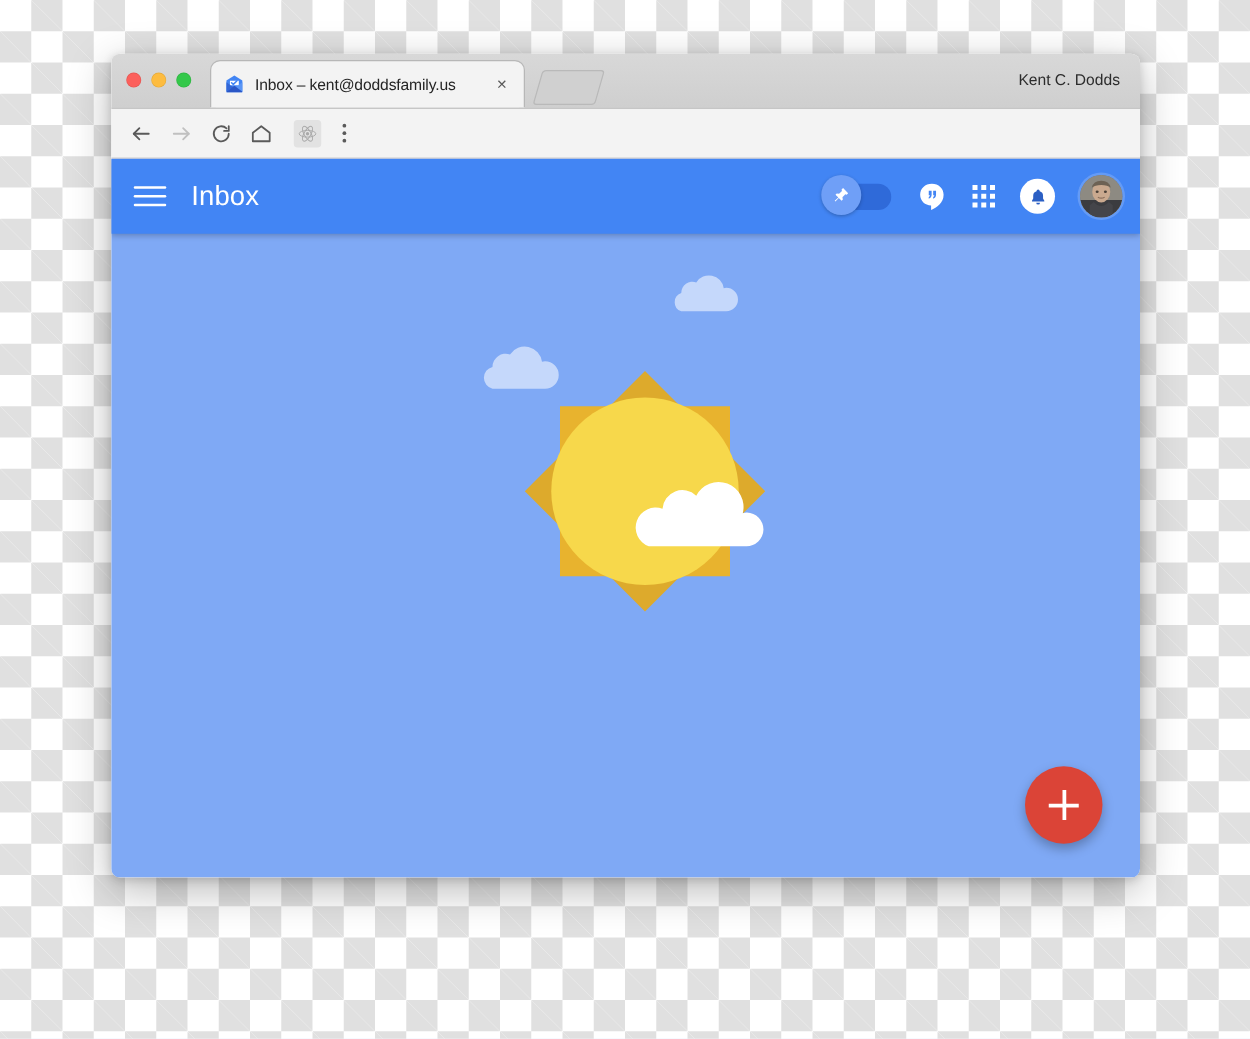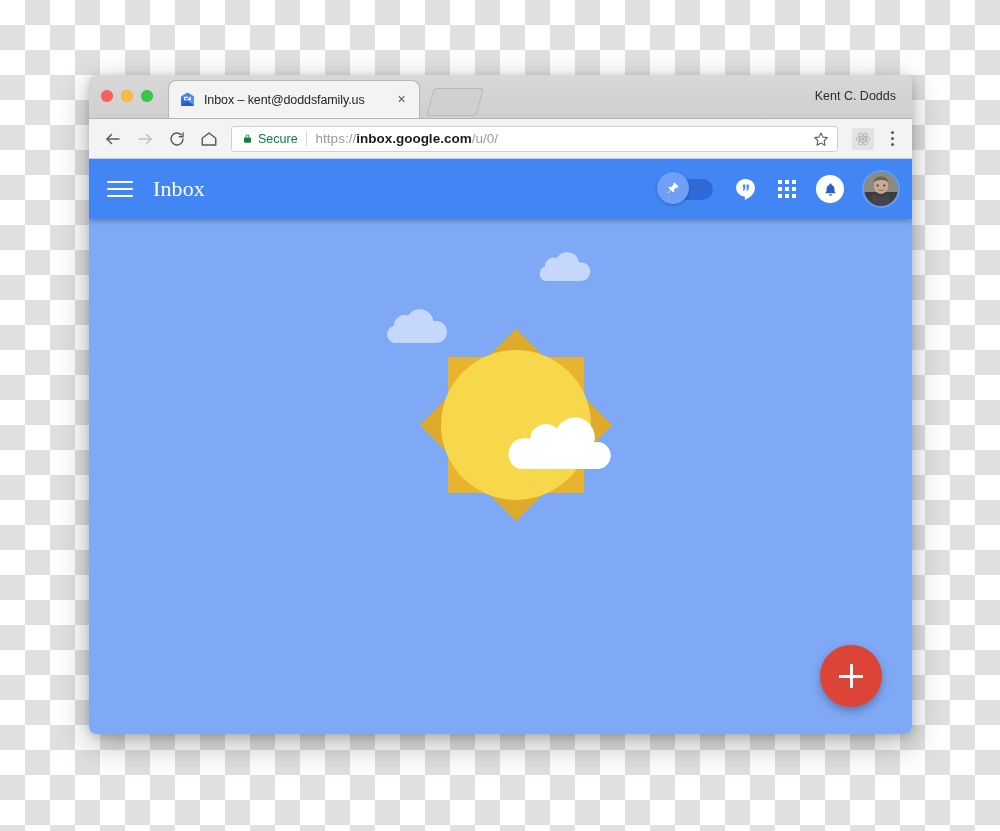--- a/index.html
+++ b/index.html
@@ -22,21 +22,21 @@
       linear-gradient(45deg, #e0e0e0 25%, transparent 25%, transparent 75%, #e0e0e0 75%),
       linear-gradient(45deg, #e0e0e0 25%, transparent 25%, transparent 75%, #e0e0e0 75%);
     background-size: 50px 50px;
     background-position: 0 0, 25px 25px;
   }
 
   
   #browser-window {
     position: absolute;
     left: 89px;
-    top: 75px;
+    top: 43px;
     width: 823px;
     height: 659px;
     border-radius: 7px;
     overflow: hidden;
     box-shadow: 0 10px 34px rgba(0,0,0,0.28), 0 2px 8px rgba(0,0,0,0.16);
     background: #fff;
   }
 
   
   .tabstrip {
@@ -175,21 +175,20 @@
   .app-header {
     position: relative;
     height: 60px;
     background: #4285f4;
     display: flex;
     align-items: center;
     padding: 0 14px 0 18px;
     box-sizing: border-box;
     box-shadow: 0 2px 5px rgba(0,0,0,0.26);
     z-index: 5;
-    font-family: Liberation Serif, serif;
   }
   .hamburger {
     width: 26px; height: 26px;
     display: flex; flex-direction: column; justify-content: center; gap: 5px;
     margin-right: 20px;
   }
   .hamburger span { display: block; height: 2px; background: #fff; border-radius: 1px; }
   .app-title {
     color: #ffffff;
     font-size: 22px;
@@ -342,38 +341,20 @@
         <path d="M20 12 a8 8 0 1 1 -2.4 -5.7"></path>
           <polyline points="20,4 20,9 15,9" stroke-linejoin="round"></polyline>
       </svg>
     </span>
     <span class="nav-btn">
       <svg width="18" height="18" viewBox="0 0 24 24" fill="none" stroke="currentColor" stroke-width="1.9" stroke-linejoin="round">
         <path d="M3 11 L12 4 L21 11 V20 H3 Z"></path>
       </svg>
     </span>
 
-    <div class="omnibox">
-      <span class="lock-icon">
-        <svg width="11" height="13" viewBox="0 0 24 24" fill="#0b8043">
-          <path d="M6 10 h12 a1.5 1.5 0 0 1 1.5 1.5 v8 a1.5 1.5 0 0 1 -1.5 1.5 h-12 a1.5 1.5 0 0 1 -1.5 -1.5 v-8 a1.5 1.5 0 0 1 1.5 -1.5 z"></path>
-          <path d="M8 10 v-3 a4 4 0 0 1 8 0 v3 h-2 v-3 a2 2 0 0 0 -4 0 v3 z"></path>
-        </svg>
-      </span>
-      <span class="secure-text">Secure</span>
-      <span class="omni-sep"></span>
-      <span class="url">
-        <span class="scheme">https://</span><span class="host">inbox.google.com</span><span class="path">/u/0/</span>
-      </span>
-      <span class="star">
-        <svg width="16" height="16" viewBox="0 0 24 24" fill="none" stroke="currentColor" stroke-width="1.7" stroke-linejoin="round">
-          <polygon points="12,3 14.9,9.2 21.5,10 16.7,14.6 17.9,21.2 12,18 6.1,21.2 7.3,14.6 2.5,10 9.1,9.2"></polygon>
-        </svg>
-      </span>
-    </div>
 
     <span class="ext-icon">
       <svg width="16" height="16" viewBox="0 0 24 24" stroke="#a9a9a9" fill="none" stroke-width="1.1">
         <circle cx="12" cy="12" r="2" fill="#a9a9a9" stroke="none"></circle>
         <ellipse cx="12" cy="12" rx="10" ry="4"></ellipse>
         <ellipse cx="12" cy="12" rx="10" ry="4" transform="rotate(60 12 12)"></ellipse>
         <ellipse cx="12" cy="12" rx="10" ry="4" transform="rotate(120 12 12)"></ellipse>
       </svg>
     </span>
     <span class="menu-dots">

